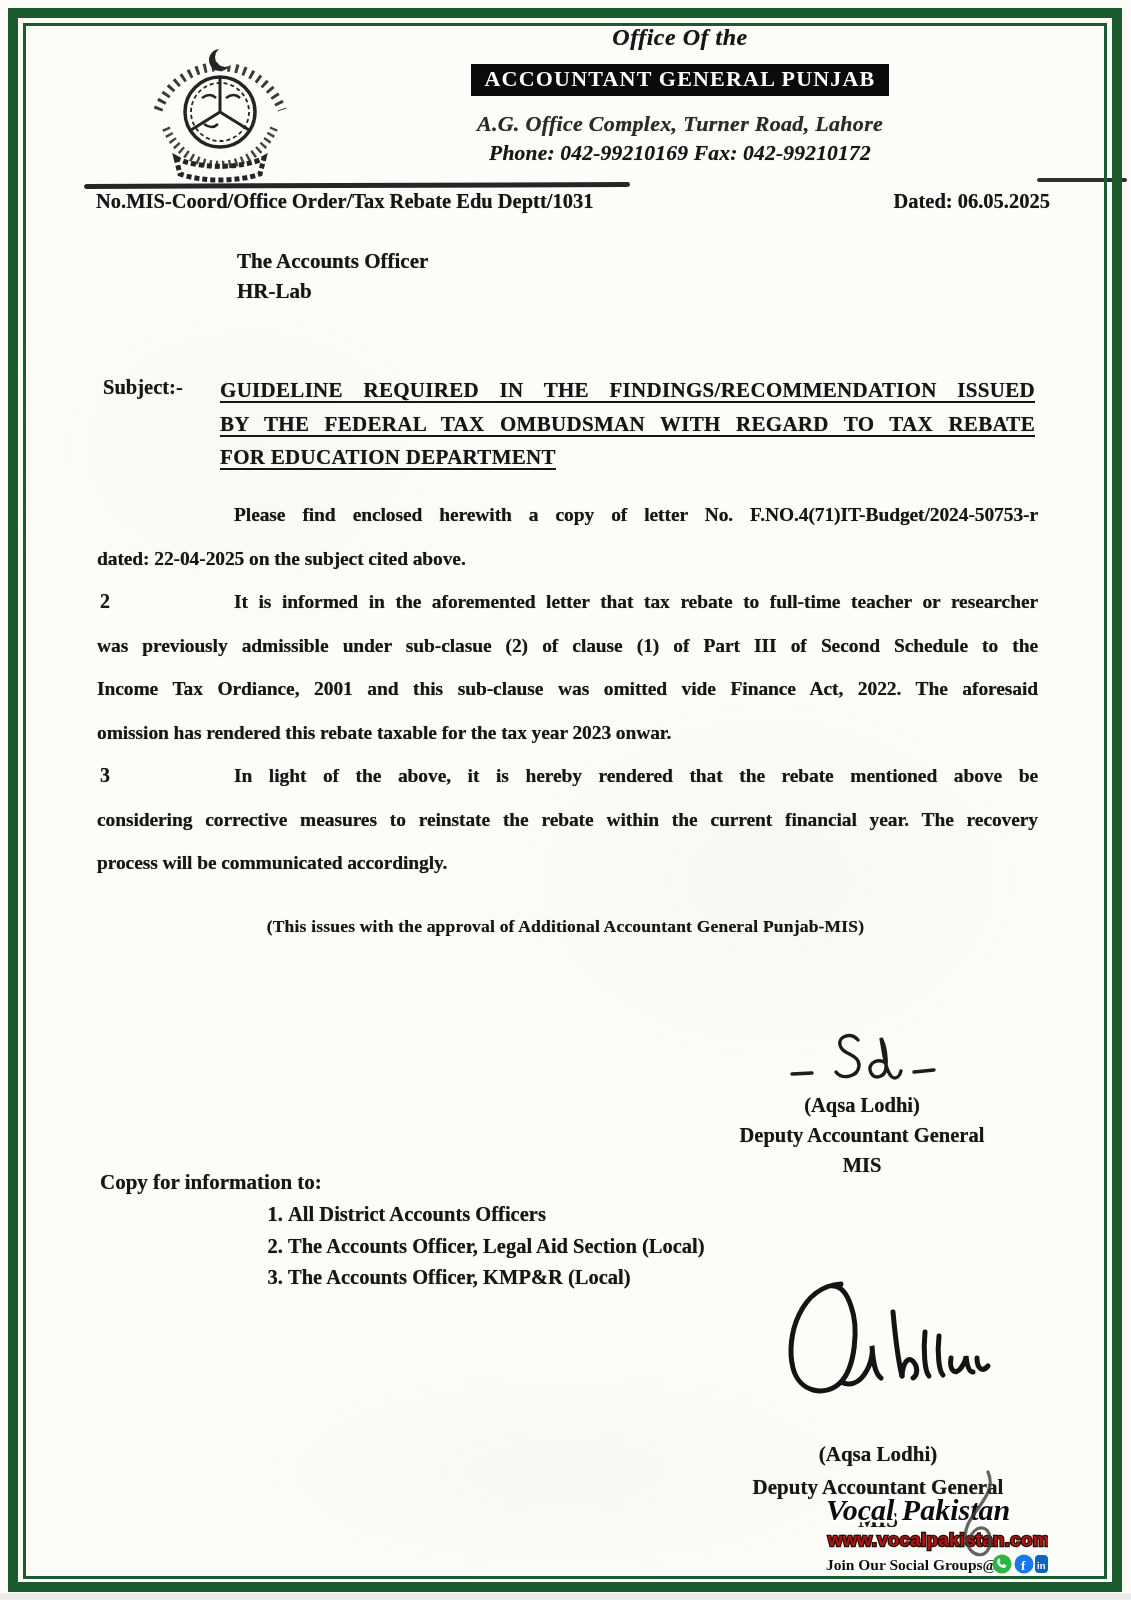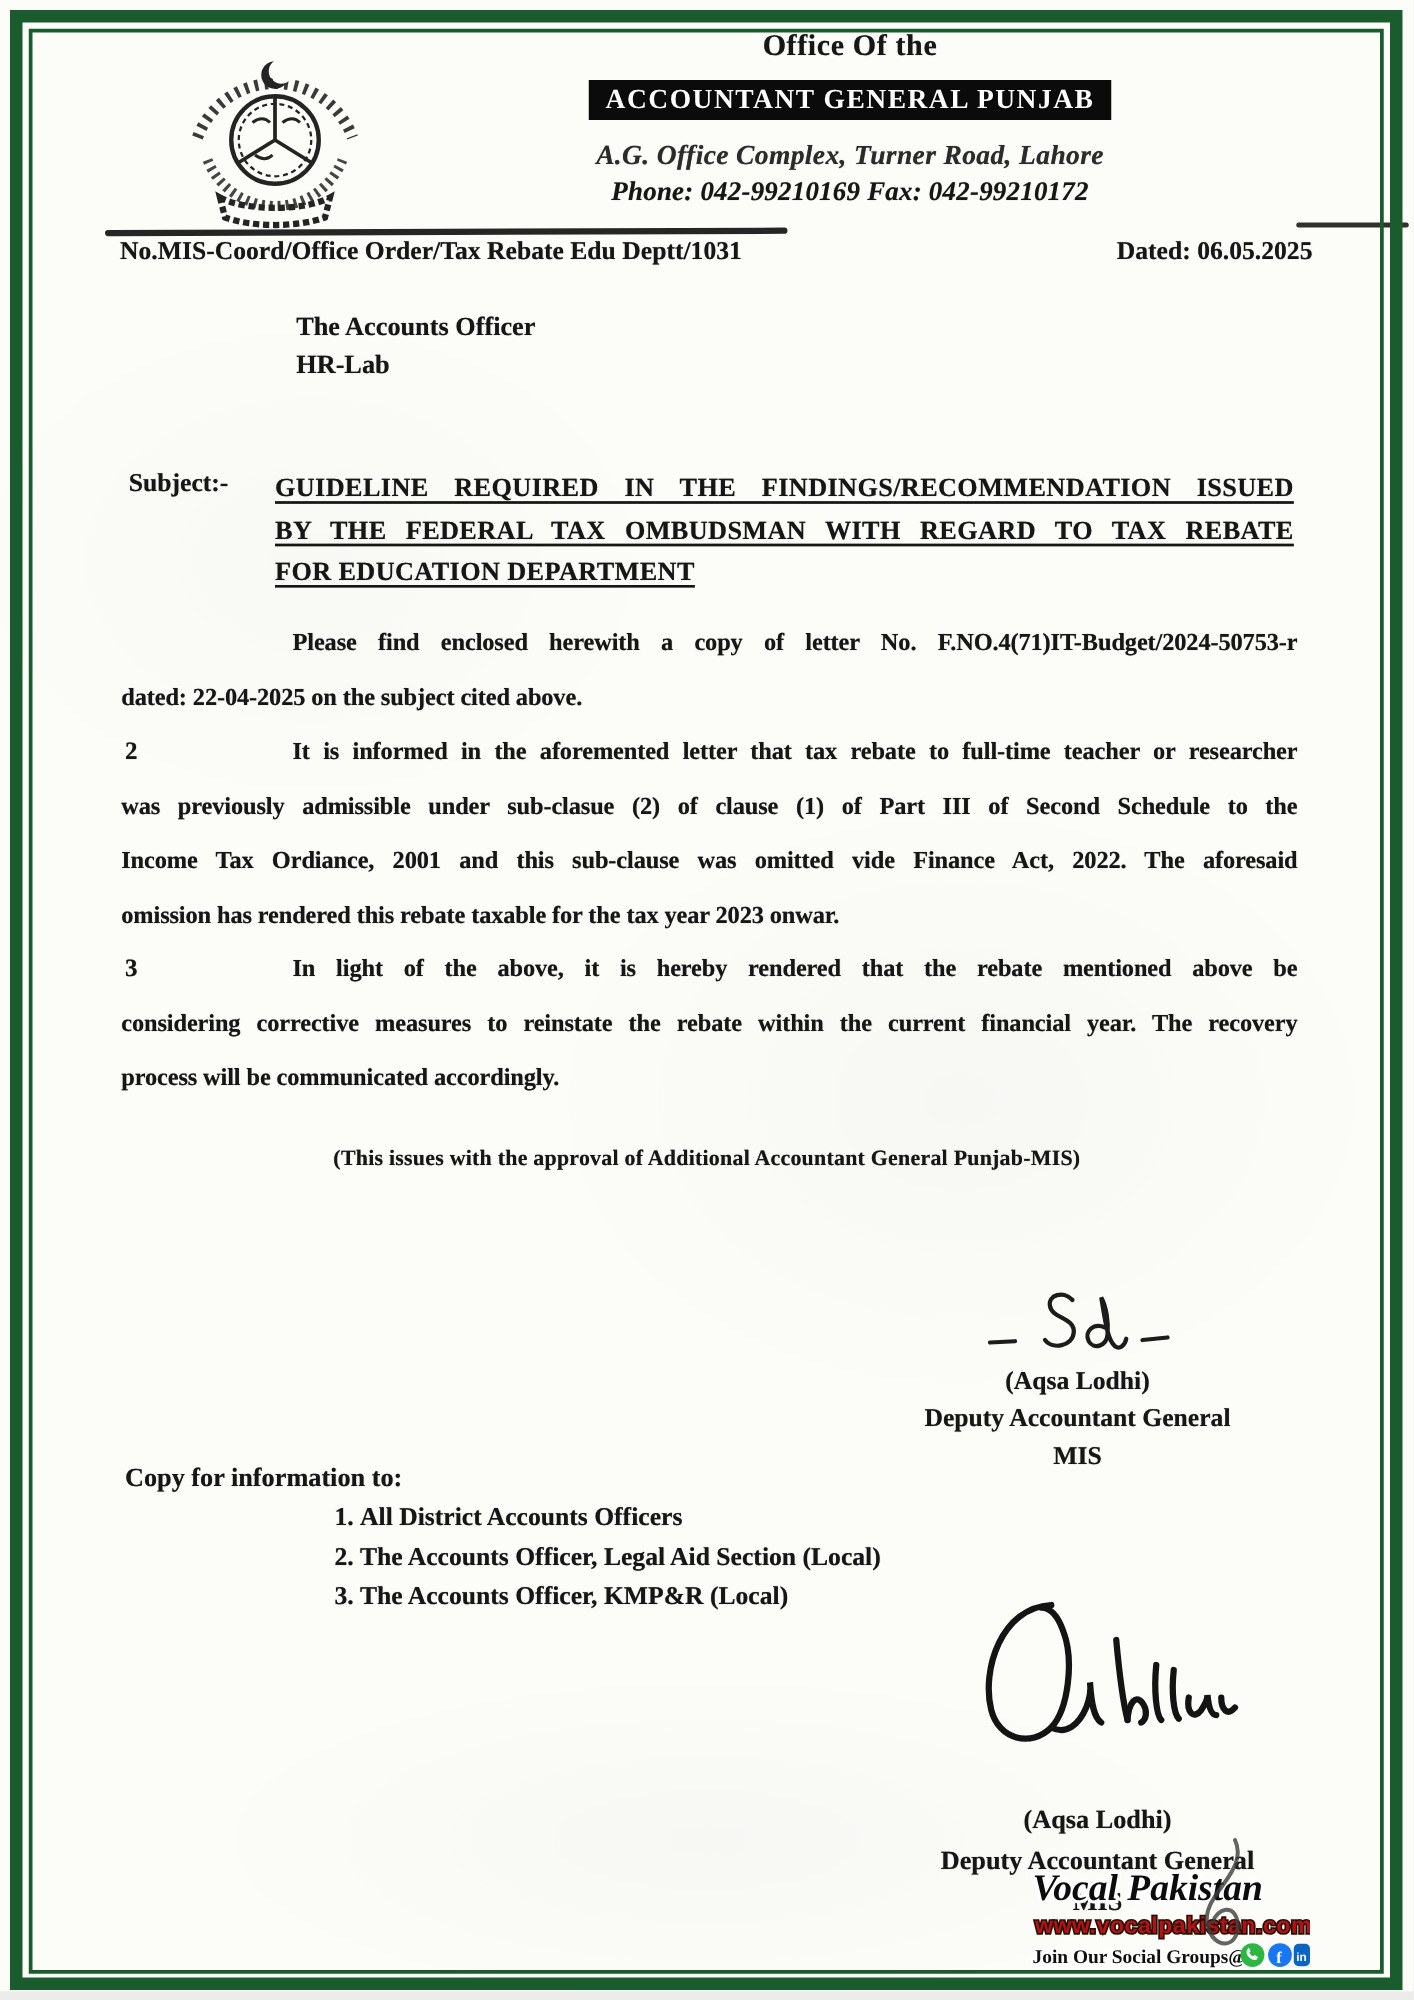--- a/index.html
+++ b/index.html
@@ -18,21 +18,21 @@
   .frame-inner { position:absolute; left:23px; top:23px; right:24px; bottom:21px;
     border:3px solid #1a5c2e; z-index:4; pointer-events:none; }
   .bottom-strip { position:absolute; left:0; right:0; bottom:0; height:7px; background:#ececea; z-index:5; }
 
   .scan { position:absolute; inset:0; filter:blur(0.3px); }
   .scan * { text-shadow:0 0 0.7px rgba(25,25,25,0.65); }
 
   
   .seal { position:absolute; left:136px; top:32px; width:168px; height:152px; opacity:.93; filter:blur(0.4px); }
   .header-block { position:absolute; left:420px; top:24px; width:520px; text-align:center; }
-  .h-office { font-size:24px; font-weight:bold; letter-spacing:0.5px; }
+  .h-office { font-size:24px; font-weight:bold; font-style:italic; letter-spacing:0.5px; }
   .h-banner { display:inline-block; margin-top:13px; background:#0b0b0b; color:#ffffff;
     font-weight:bold; font-size:22px; letter-spacing:1.2px; padding:2px 13px 4px; }
   .h-addr { margin-top:15px; font-style:italic; font-weight:bold; font-size:22px; color:#2b2b2b; letter-spacing:0.3px; }
   .h-phone { margin-top:4px; font-style:italic; font-weight:bold; font-size:21.5px; letter-spacing:0.2px; }
 
   .rule-left { position:absolute; left:84px; top:183px; width:546px; height:5px; background:#262626;
     border-radius:3px; transform:rotate(-0.2deg); }
   .rule-right { position:absolute; left:1037px; top:178px; width:90px; height:4px; background:#303030; border-radius:2px; }
 
   .refline { position:absolute; left:96px; top:190px; width:954px; display:flex;

